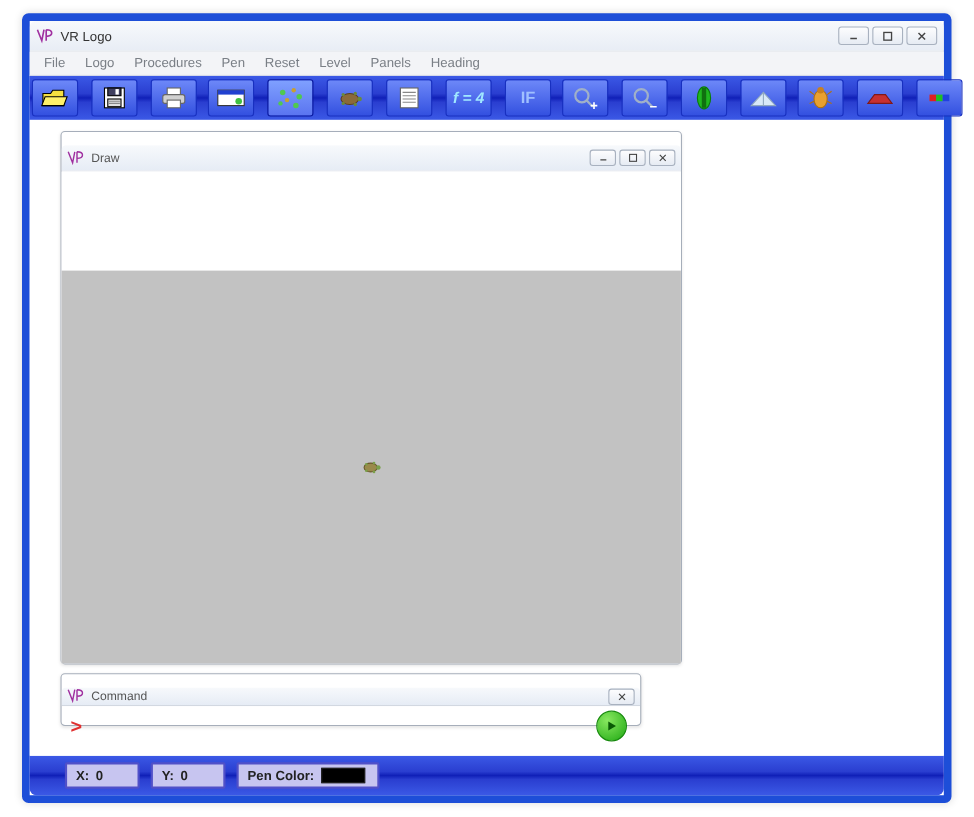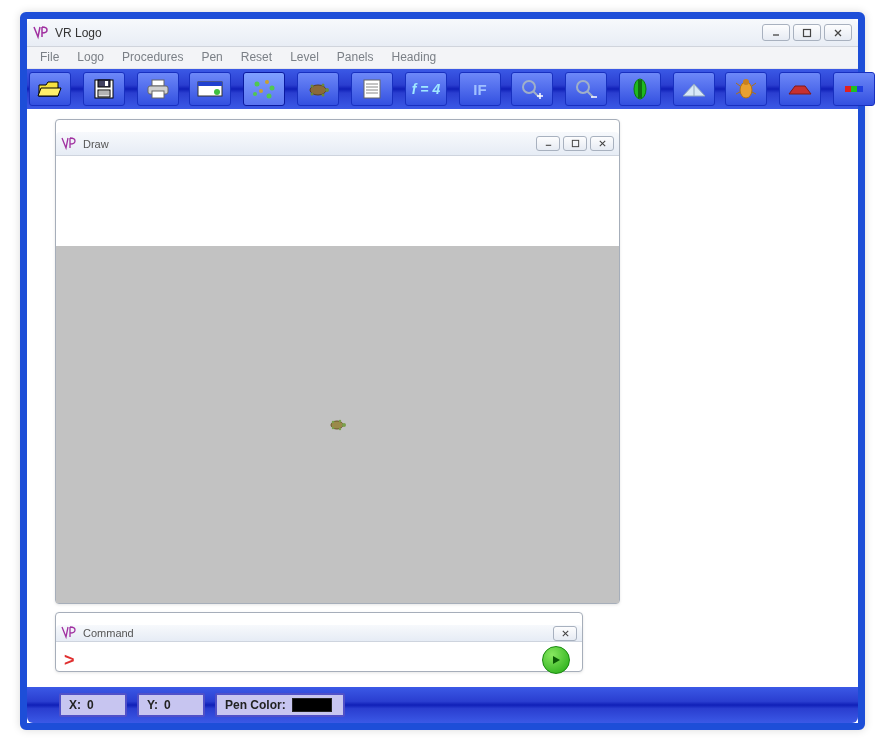--- a/index.html
+++ b/index.html
@@ -146,21 +146,21 @@
   .turtle {
     position:absolute;
     left:50%; top:50%;
     transform:translate(-50%,-50%);
     width:20px; height:14px;
   }
   
   .command-window {
     position:absolute;
     left:28px; top:503px;
-    width:528px; height:60px;
+    width:528px; height:48px;
     border:1px solid #a6aeba;
     border-radius:4px;
     background:#fff;
     box-shadow:0 1px 3px rgba(0,0,0,0.1);
     display:flex; flex-direction:column;
   }
   .cmd-body {
     flex:1;
     display:flex;
     align-items:center;

